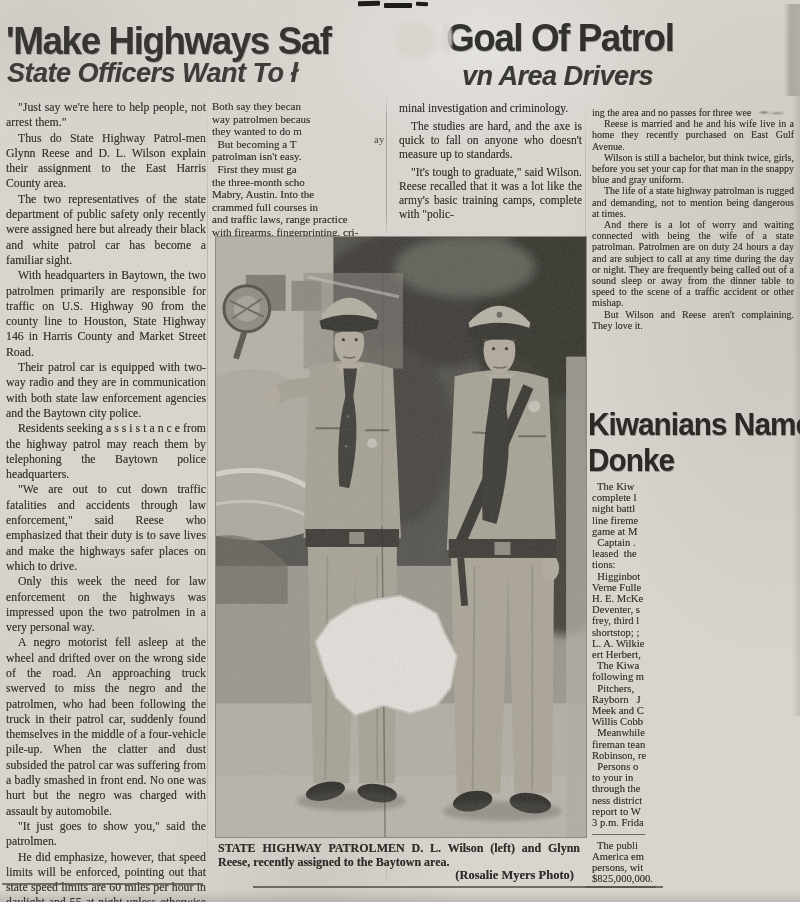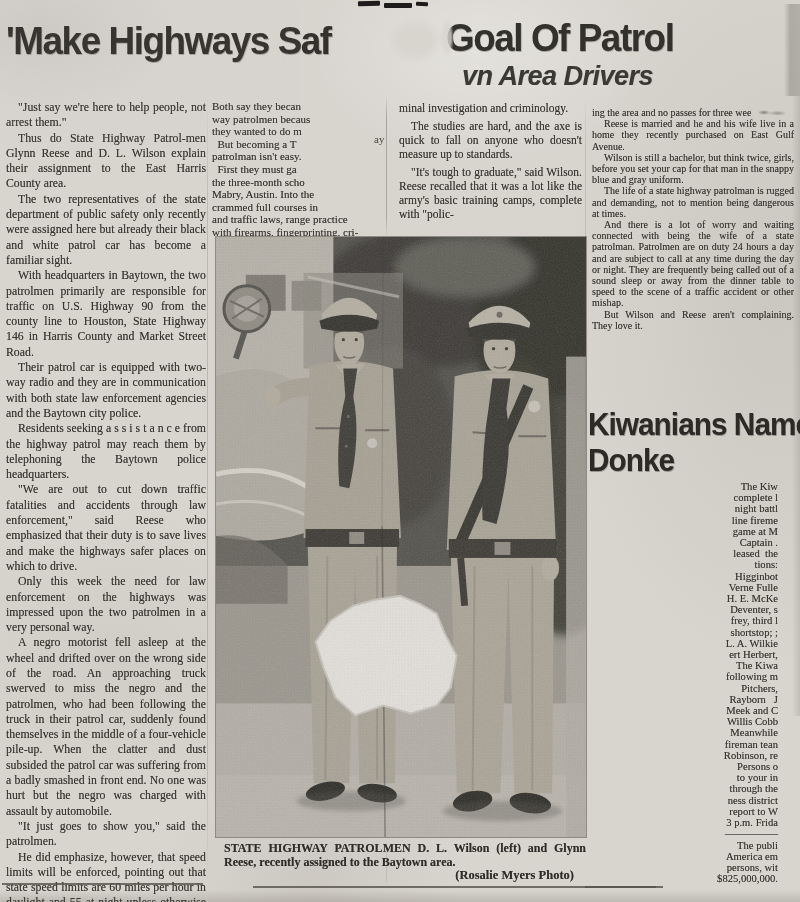--- a/index.html
+++ b/index.html
@@ -35,41 +35,41 @@
   
   .bodycol{position:absolute;color:#38352f;text-shadow:0 0 .5px rgba(56,53,47,.55);}
   .p{text-align:justify;text-indent:12px;margin:0;}
   .p.noindent{text-indent:0;}
   .col1{left:6px;top:100px;width:200px;font-size:11.8px;line-height:15.3px;}
   .col2{left:212px;top:100px;width:184px;font-size:11px;line-height:12.6px;}
   .col2 .ln{white-space:pre;overflow:hidden;}
   .col3{left:399px;top:101px;width:183px;font-size:11.5px;line-height:14px;}
   .col3 .p{margin-bottom:4px;}
   .col4a{left:592px;top:99px;width:202px;font-size:10px;line-height:11.2px;margin-top:8px;}
-  .col4b{left:576px;top:481px;width:202px;font-size:10.6px;line-height:11.2px;text-align:right;}
+  .col4b{left:592px;top:481px;width:202px;font-size:10.6px;line-height:11.2px;}
   .col4b .ln{white-space:pre;}
   .frag{position:absolute;left:374px;top:133px;font-size:11px;color:#4a473f;}
   .col4-lead::after{content:"";display:inline-block;width:30px;height:7px;margin-left:4px;
     background:radial-gradient(8px 3px at 30% 50%, rgba(70,66,58,.55), transparent 80%),
                radial-gradient(12px 3px at 75% 60%, rgba(70,66,58,.4), transparent 80%);
     filter:blur(.4px);}
 
   
   .headline2{position:absolute;left:588px;top:407px;font-family:"Liberation Sans",sans-serif;
     font-weight:bold;color:#2c2a26;font-size:31px;line-height:36px;letter-spacing:-1px;
     transform:scaleX(.96);transform-origin:left;white-space:nowrap;
     text-shadow:.6px .6px 0 rgba(60,56,50,.4);}
 
   
   .photo{position:absolute;left:215px;top:236px;width:372px;height:602px;
     border:1px solid #8f8b83;box-sizing:border-box;background:#9b978e;}
   .photo svg{display:block;width:100%;height:100%;}
   .caption{position:absolute;left:218px;top:842px;width:362px;
     font-weight:bold;font-size:12px;line-height:13.5px;color:#2f2d29;text-align:justify;
-    text-shadow:0 0 .5px rgba(47,45,41,.5);margin-left:6px;}
+    text-shadow:0 0 .5px rgba(47,45,41,.5);}
   .credit{position:absolute;left:218px;top:868px;width:356px;text-align:right;
     font-weight:bold;font-size:12.5px;color:#2f2d29;text-shadow:0 0 .5px rgba(47,45,41,.5);}
 
   
   .rule{position:absolute;height:2px;background:#55524b;opacity:.8;}
   .crease{position:absolute;width:1px;background:linear-gradient(rgba(80,76,70,.0),rgba(80,76,70,.35) 15%,rgba(80,76,70,.35) 85%,rgba(80,76,70,0));}
   .grain{position:absolute;inset:0;pointer-events:none;opacity:.06;}
 </style>
 </head>
 <body>
@@ -79,20 +79,21 @@
 
   <div class="topmark" style="left:358px;top:1px;width:22px;height:5px;transform:rotate(-2deg);"></div>
   <div class="topmark" style="left:384px;top:3px;width:28px;height:5px;"></div>
   <div class="topmark" style="left:416px;top:2px;width:12px;height:4px;transform:rotate(3deg);"></div>
   <div class="torn-right"></div>
   <div class="torn-right2"></div>
   <div class="bottom-shade"></div>
 
   <div class="headline" style="left:6px;top:20px;">'Make Highways Saf</div>
   <div class="headline" style="left:446px;top:17px;">Goal Of Patrol</div>
+  <div class="subhead" style="left:7px;top:58px;">State Officers Want To ł</div>
   <div class="subhead" style="left:462px;top:61px;">vn Area Drivers</div>
   <div class="fadeblob" style="left:386px;top:16px;width:58px;height:48px;"></div>
   <div class="fadeblob" style="left:440px;top:18px;width:14px;height:40px;opacity:.8;"></div>
 
   <div class="bodycol col1">
       <div class="p">"Just say we're here to help people, not arrest them."</div>
       <div class="p">Thus do State Highway Patrol-men Glynn Reese and D. L. Wilson explain their assignment to the East Harris County area.</div>
       <div class="p">The two representatives of the state department of public safety only recently were assigned here but already their black and white patrol car has become a familiar sight.</div>
       <div class="p">With headquarters in Baytown, the two patrolmen primarily are responsible for traffic on U.S. Highway 90 from the county line to Houston, State Highway 146 in Harris County and Market Street Road.</div>
       <div class="p">Their patrol car is equipped with two-way radio and they are in communication with both state law enforcement agencies and the Baytown city police.</div>

